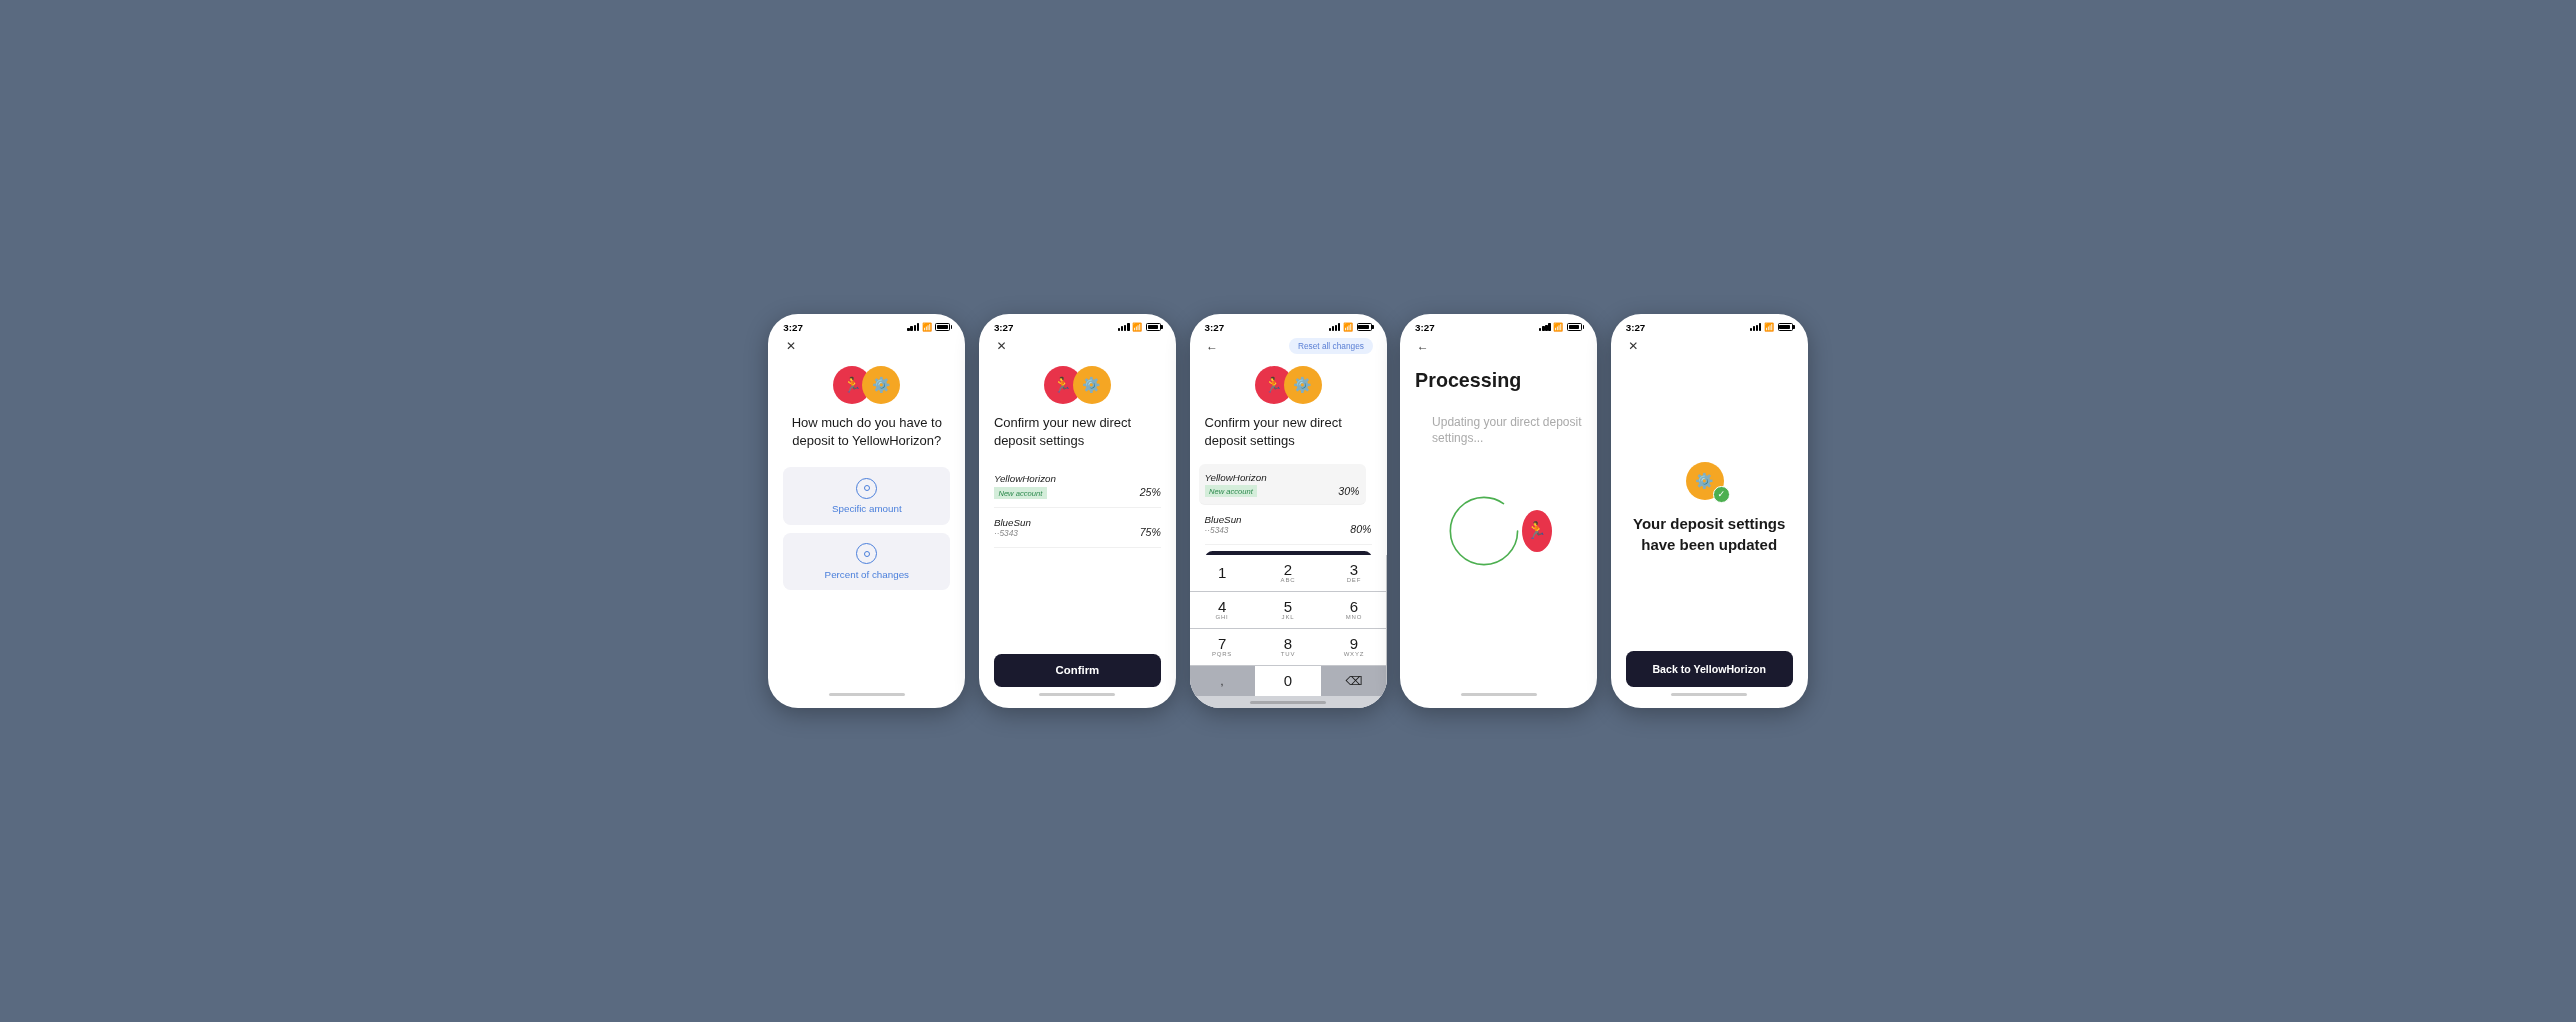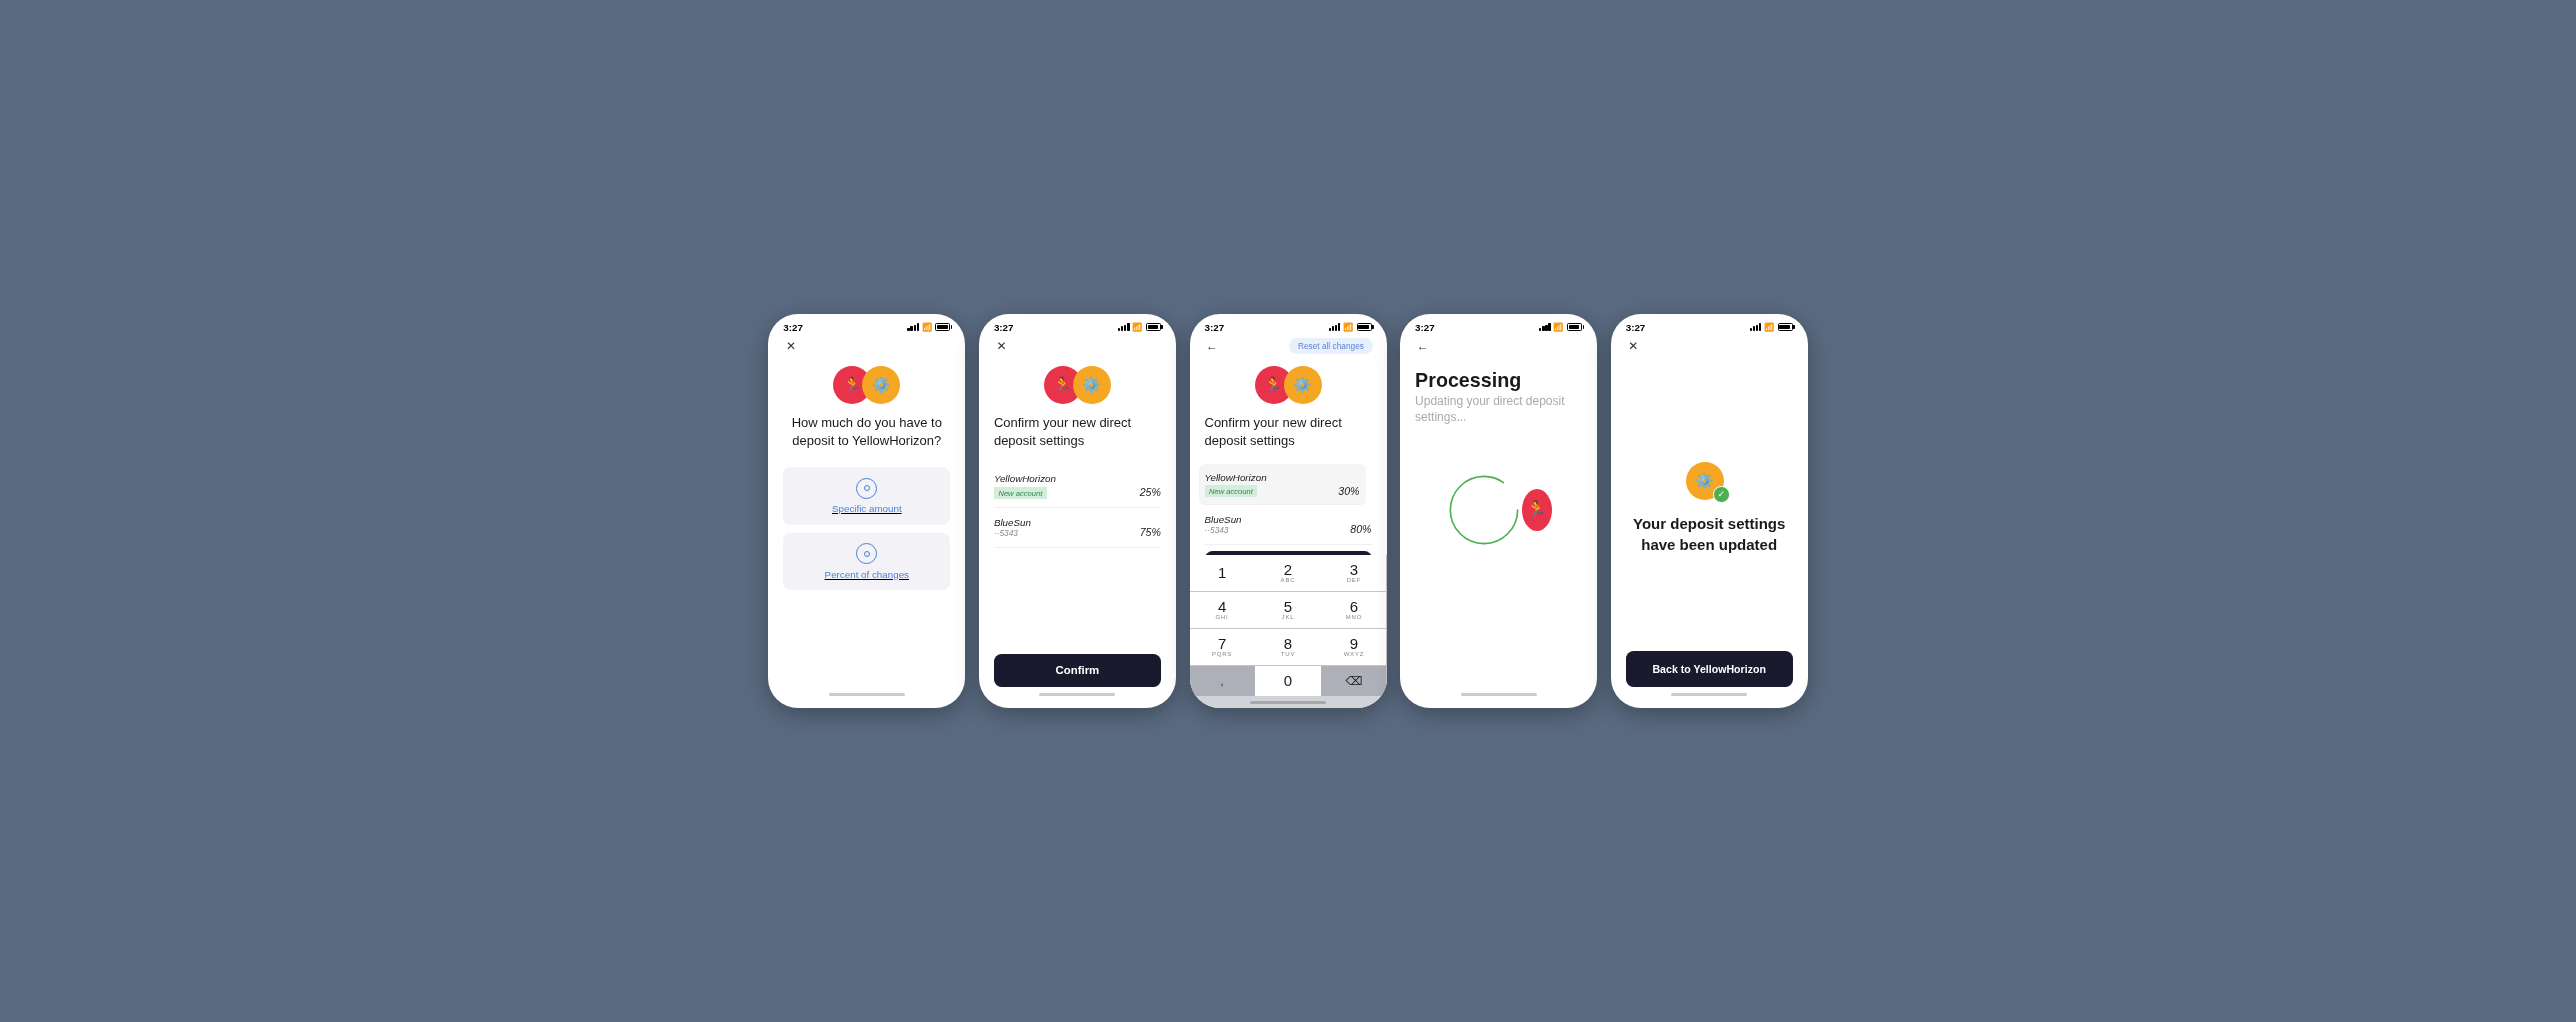--- a/index.html
+++ b/index.html
@@ -143,21 +143,20 @@
       background: #f2f2f7;
       border-radius: 7.6px;
       padding: 10.6px 9px;
       display: flex;
       flex-direction: column;
       align-items: center;
       justify-content: center;
       margin-bottom: 7.6px;
       cursor: pointer;
       border: none;
-      text-decoration: underline;
     }
     .option-icon {
       width: 21px; height: 21px;
       border-radius: 50%;
       border: 1.9px solid #4a7fdb;
       margin-bottom: 4.5px;
       display: flex; align-items: center; justify-content: center;
     }
     .option-icon-inner {
       width: 6px; height: 6px;
@@ -259,28 +258,29 @@
     }
     .numpad-key.dark { background: #adb0b8; }
     .numpad-key .num { font-size: 15px; font-weight: 400; color: #1a1a1a; line-height: 1; }
     .numpad-key .letters { font-size: 6px; color: #888; letter-spacing: 0.8px; }
     
     .processing-title {
       font-size: 19.7px;
       font-weight: 700;
       color: #1a1a1a;
       align-self: flex-start;
-      margin-bottom: 1px;
+      margin-bottom: 22px;
     }
     .processing-sub {
       font-size: 12px;
       color: #aaa;
       align-self: flex-start;
       margin-bottom: 23px;
       line-height: 1.4;
+      margin-left: 17px;
     }
     .processing-visual {
       position: relative;
       width: 106px;
       height: 106px;
       display: flex;
       align-items: center;
       justify-content: center;
     }
     .processing-center {

